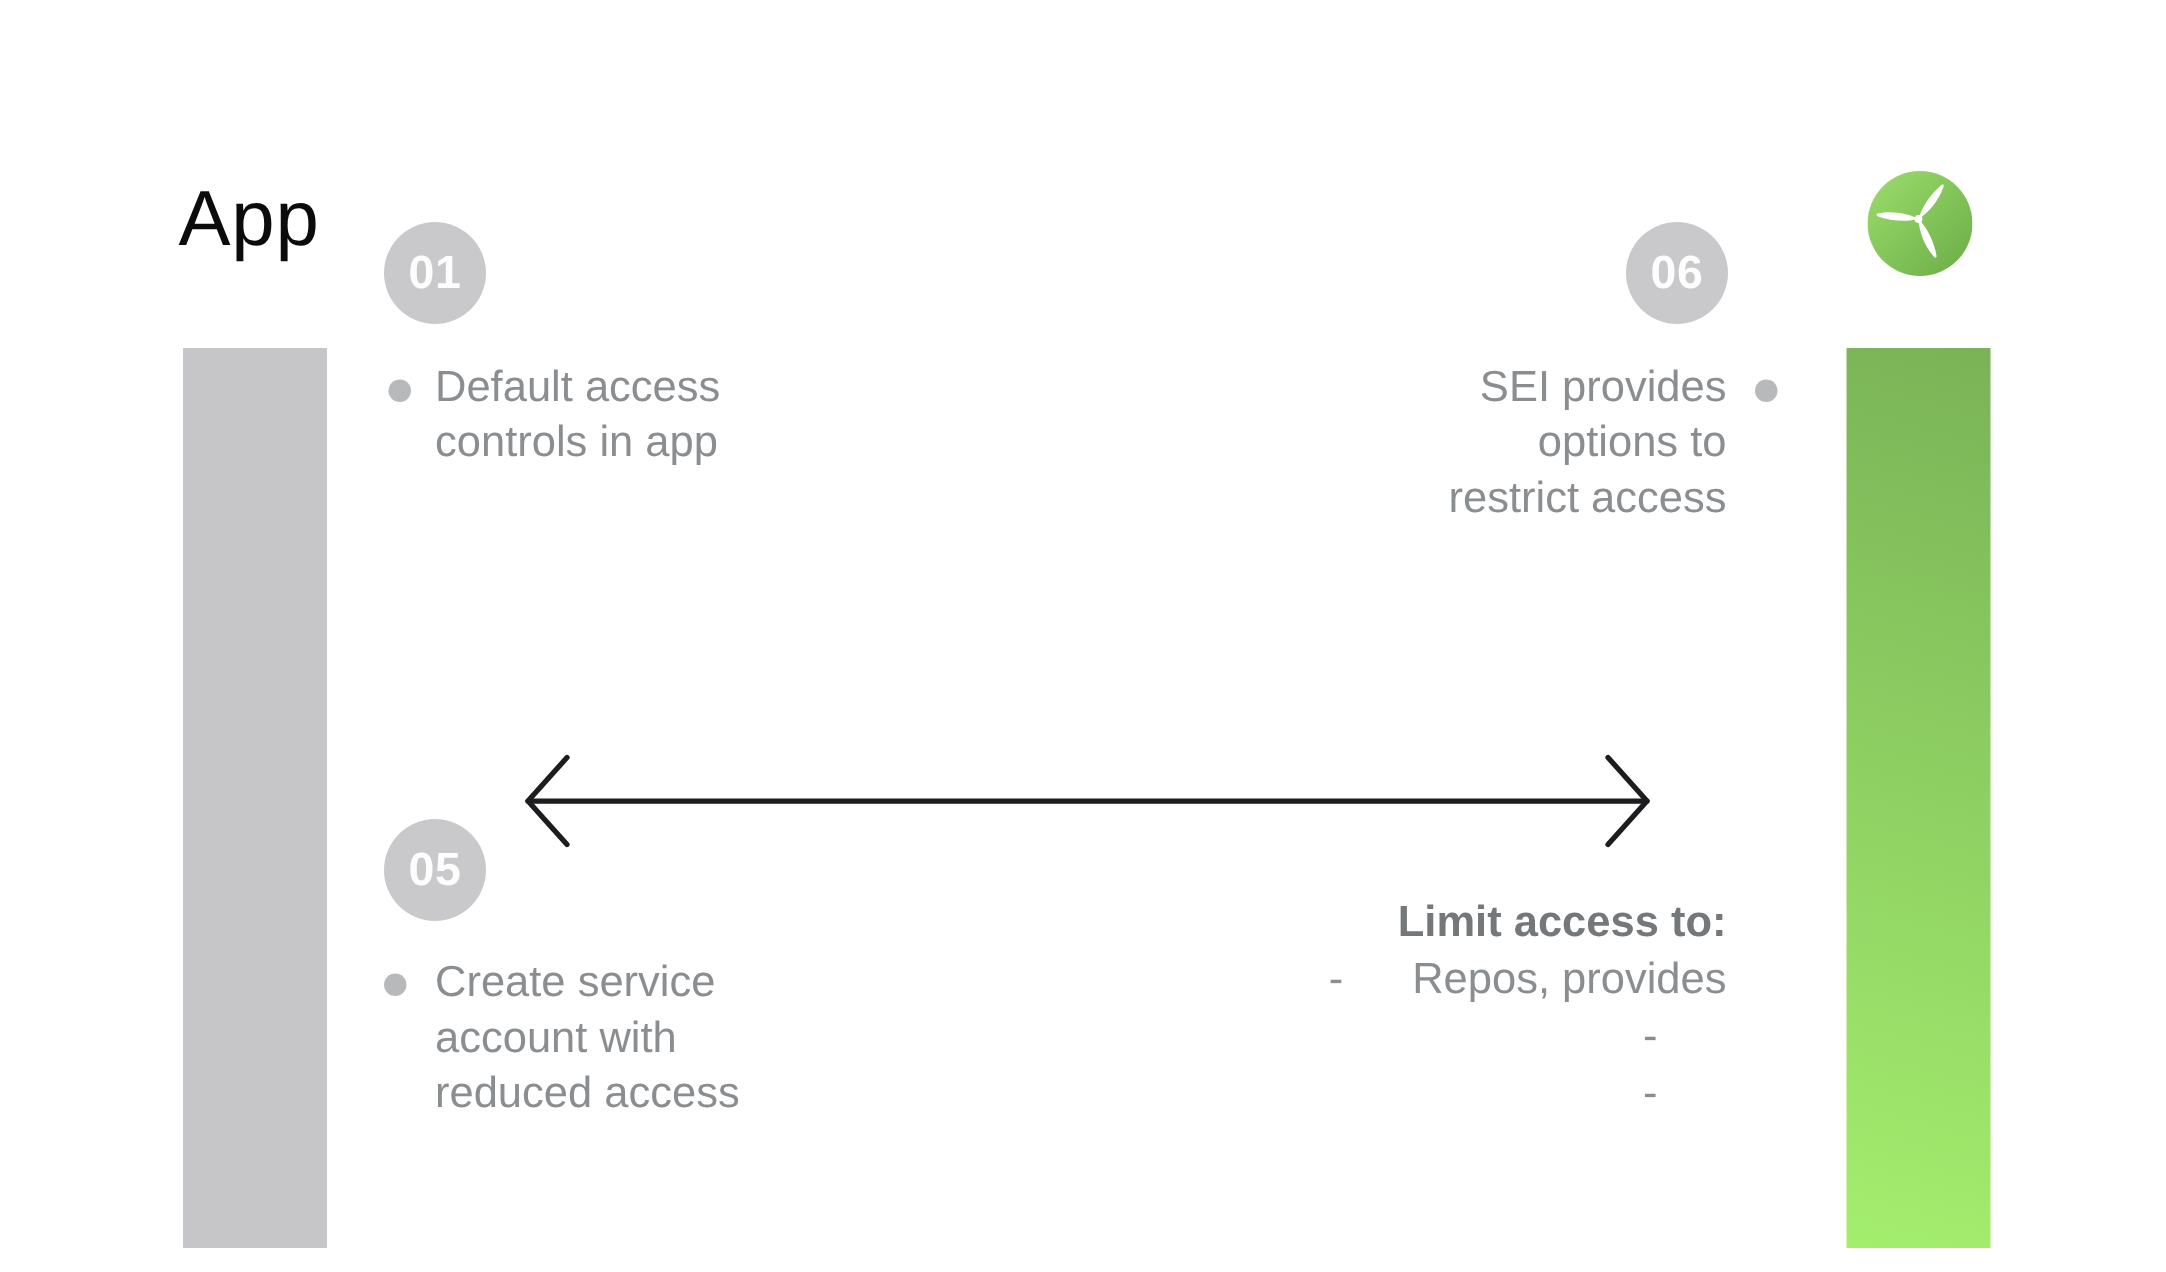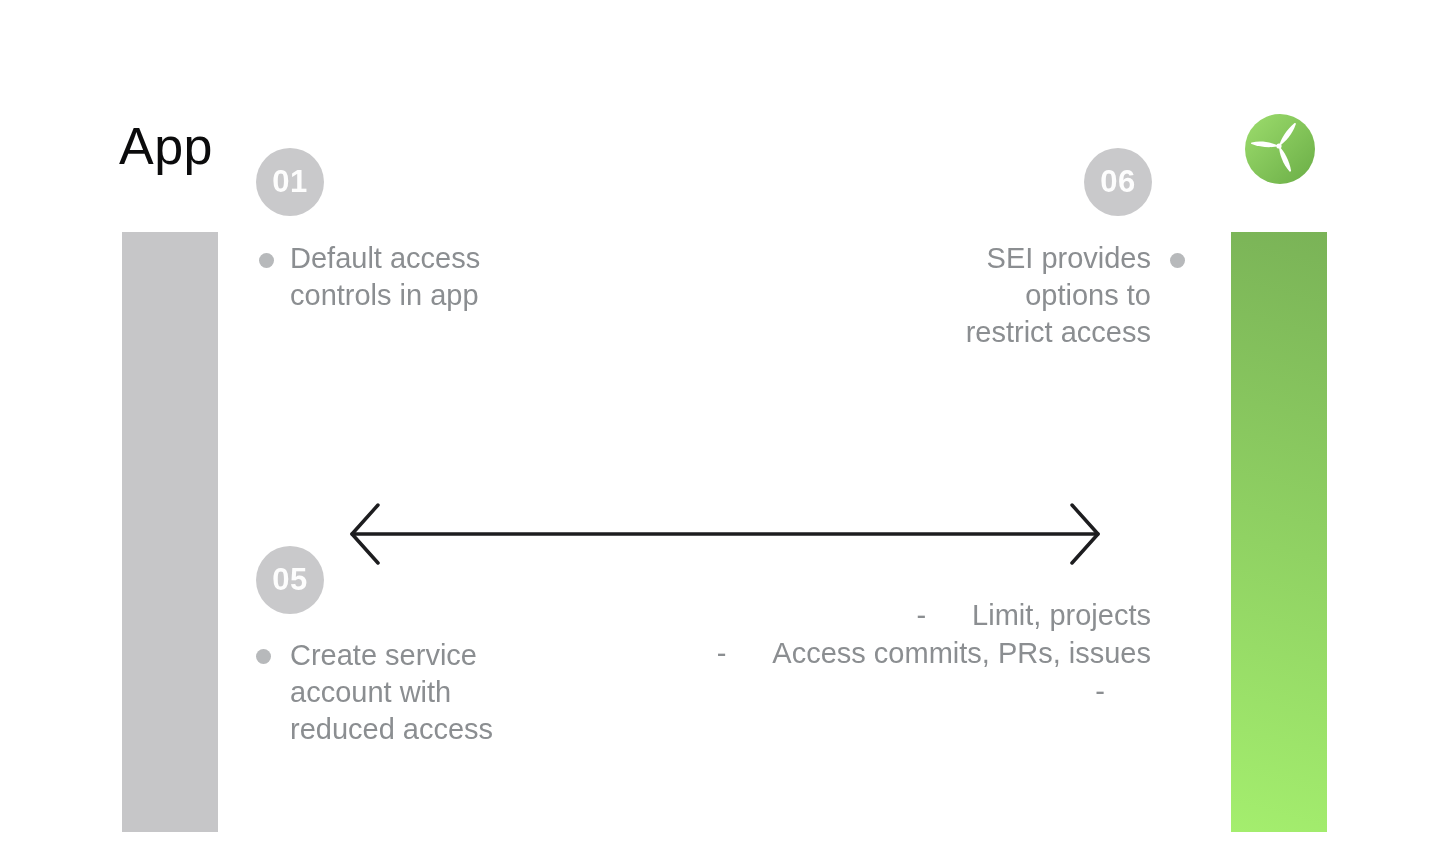--- a/index.html
+++ b/index.html
@@ -162,26 +162,26 @@
 
   <svg class="arrow-svg" viewBox="0 0 770 68">
     <g stroke="var(--arrow, #1d1d1f)" stroke-width="3.5" fill="none" stroke-linecap="round" stroke-linejoin="round">
       <line x1="12" y1="34" x2="758" y2="34"></line>
       <polyline points="38,5 12,34 38,63"></polyline>
       <polyline points="732,5 758,34 732,63"></polyline>
     </g>
   </svg>
 
   <div class="limit-block">
+    <div class="limit-heading">Limit access to:</div>
     <div class="limit-row">
       <span class="dash">-</span>
-      <span>Limit, projects</span>
+      <span>Repos, provides</span>
     </div>
     <div class="limit-row">
       <span class="dash">-</span>
-      <span>Access commits, PRs, issues</span>
     </div>
     <div class="limit-row">
       <span class="dash">-</span>
     </div>
   </div>
 
 </div>
 
 </body></html>

